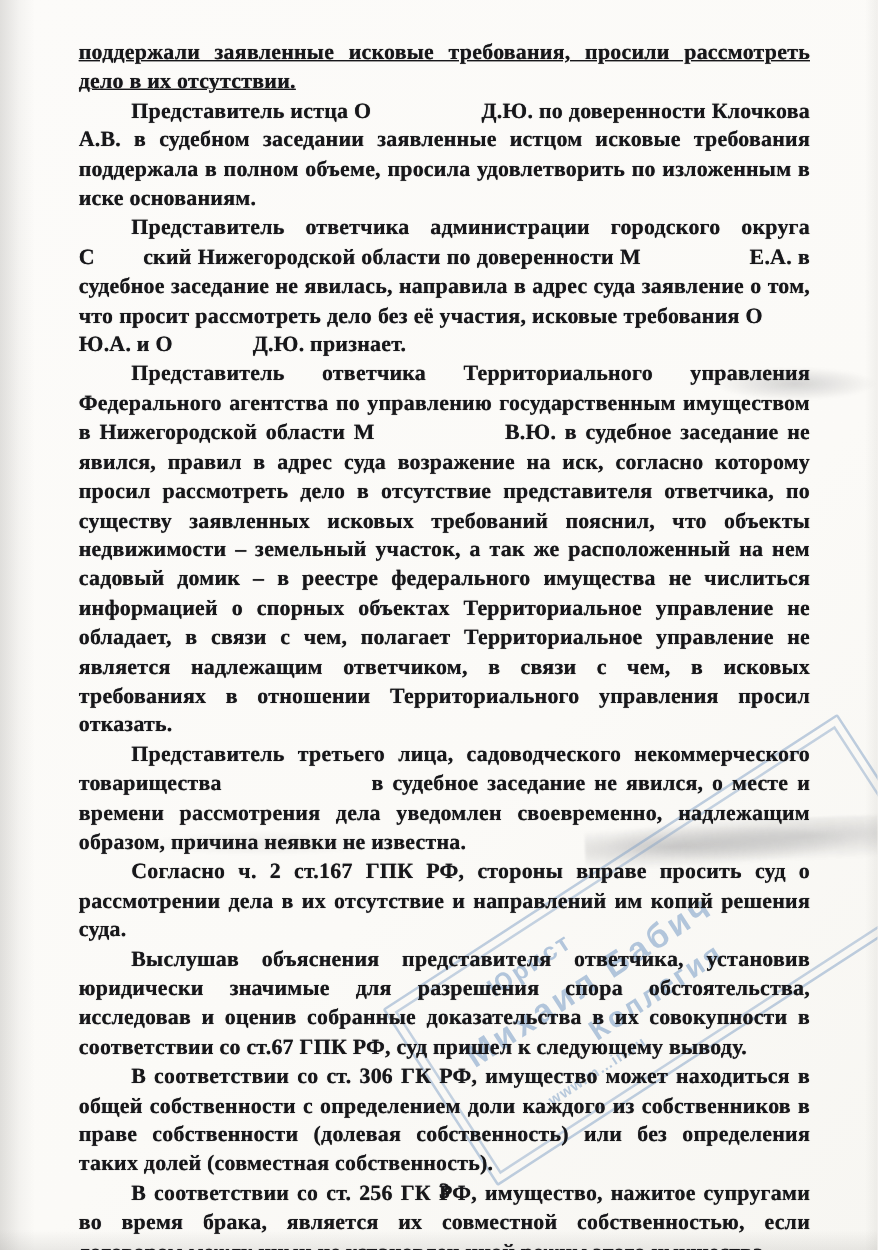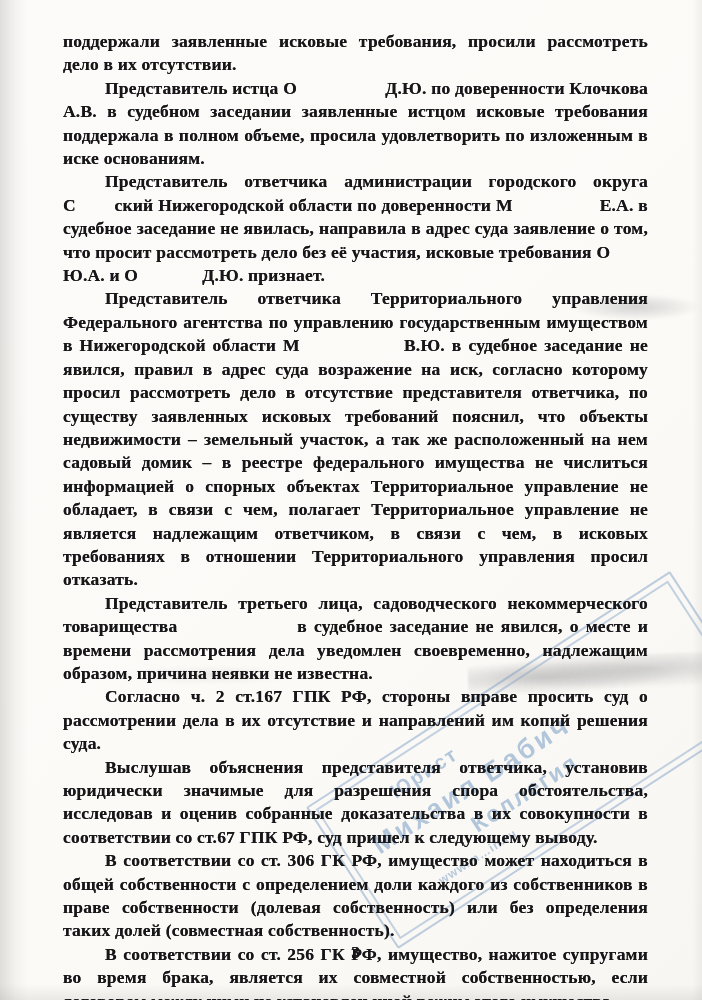--- a/index.html
+++ b/index.html
@@ -44,21 +44,21 @@
   .wmu{left:70px;top:126px;font-size:12px;letter-spacing:1px;color:rgba(118,154,196,.5);}
   
   .text{
     position:absolute;left:63px;top:30px;width:585px;z-index:2;
     text-align:justify;color:#17171a;
     font:700 17.5px/23.4px "Liberation Serif","DejaVu Serif",serif;
     letter-spacing:.2px;
     text-shadow:0 0 .6px rgba(23,23,26,.85);
   }
   .text p{margin:0;text-indent:42px;}
-  .text p.no-indent{text-indent:0;}
+  .text p.no-indent{text-indent:0;text-decoration:underline;}
   .pageno{
     position:absolute;left:63px;width:585px;top:941px;z-index:2;
     text-align:center;color:#17171a;
     font:700 17.5px/23px "Liberation Serif","DejaVu Serif",serif;
     text-shadow:0 0 .6px rgba(23,23,26,.85);
   }
 </style>
 </head>
 <body>
 

